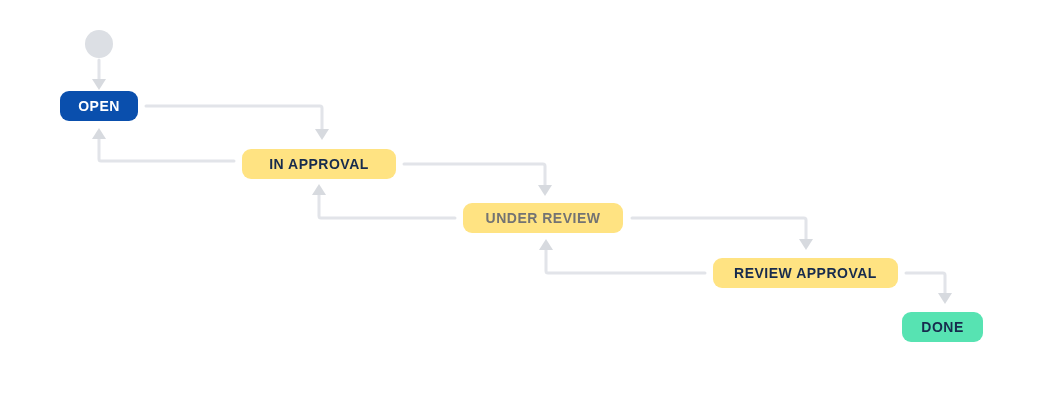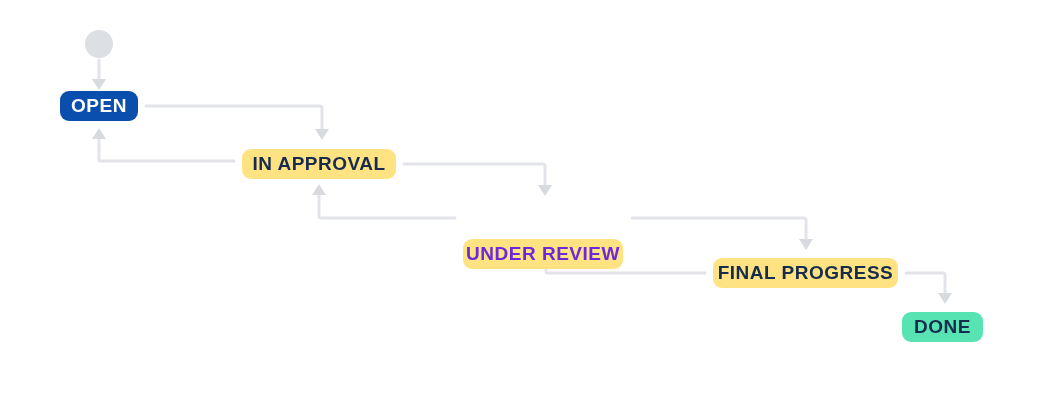--- a/index.html
+++ b/index.html
@@ -9,21 +9,21 @@
     background:#ffffff;
     font-family:"Liberation Sans", sans-serif;
     overflow:hidden;
   }
   .edges{position:absolute;left:0;top:0;width:1050px;height:417px;}
   .node{
     position:absolute;
     display:flex;align-items:center;justify-content:center;
     border-radius:9px;
     font-weight:700;
-    font-size:19px;
+    font-size:14px;
     letter-spacing:.5px;
     color:#172B4D;
     box-sizing:border-box;
     white-space:nowrap;
     cursor:pointer;
   }
   .node-open          {left:60px;  top:91px;  width:78px;  height:30px;}
   .node-in-progress   {left:242px; top:149px; width:154px; height:30px;}
   .node-under-review  {left:463px; top:203px; width:160px; height:30px;}
   .node-final-approval{left:713px; top:258px; width:185px; height:30px;}
@@ -68,25 +68,25 @@
   </svg>
 
   <div class="node node-open" style="background-color: rgb(10, 79, 173); color: rgb(255, 255, 255);">
     <span>OPEN</span>
   </div>
 
   <div class="node node-in-progress" style="background-color: rgb(255, 227, 130); color: rgb(23, 43, 77);">
     <span>IN APPROVAL</span>
   </div>
 
-  <div class="node node-under-review" style="background-color: rgb(255, 227, 130); color: #6d28d9; margin-top: 36px;">
+  <div class="node node-under-review" style="background-color: rgb(255, 227, 130); color: #737373;">
     <span>UNDER REVIEW</span>
   </div>
 
   <div class="node node-final-approval" style="background-color: rgb(255, 227, 130); color: rgb(23, 43, 77);">
-    <span>FINAL PROGRESS</span>
+    <span>REVIEW APPROVAL</span>
   </div>
 
   <div class="node node-done" style="background-color: rgb(87, 227, 178); color: rgb(23, 43, 77);">
     <span>DONE</span>
   </div>
 
 </div>
 
 </body></html>

